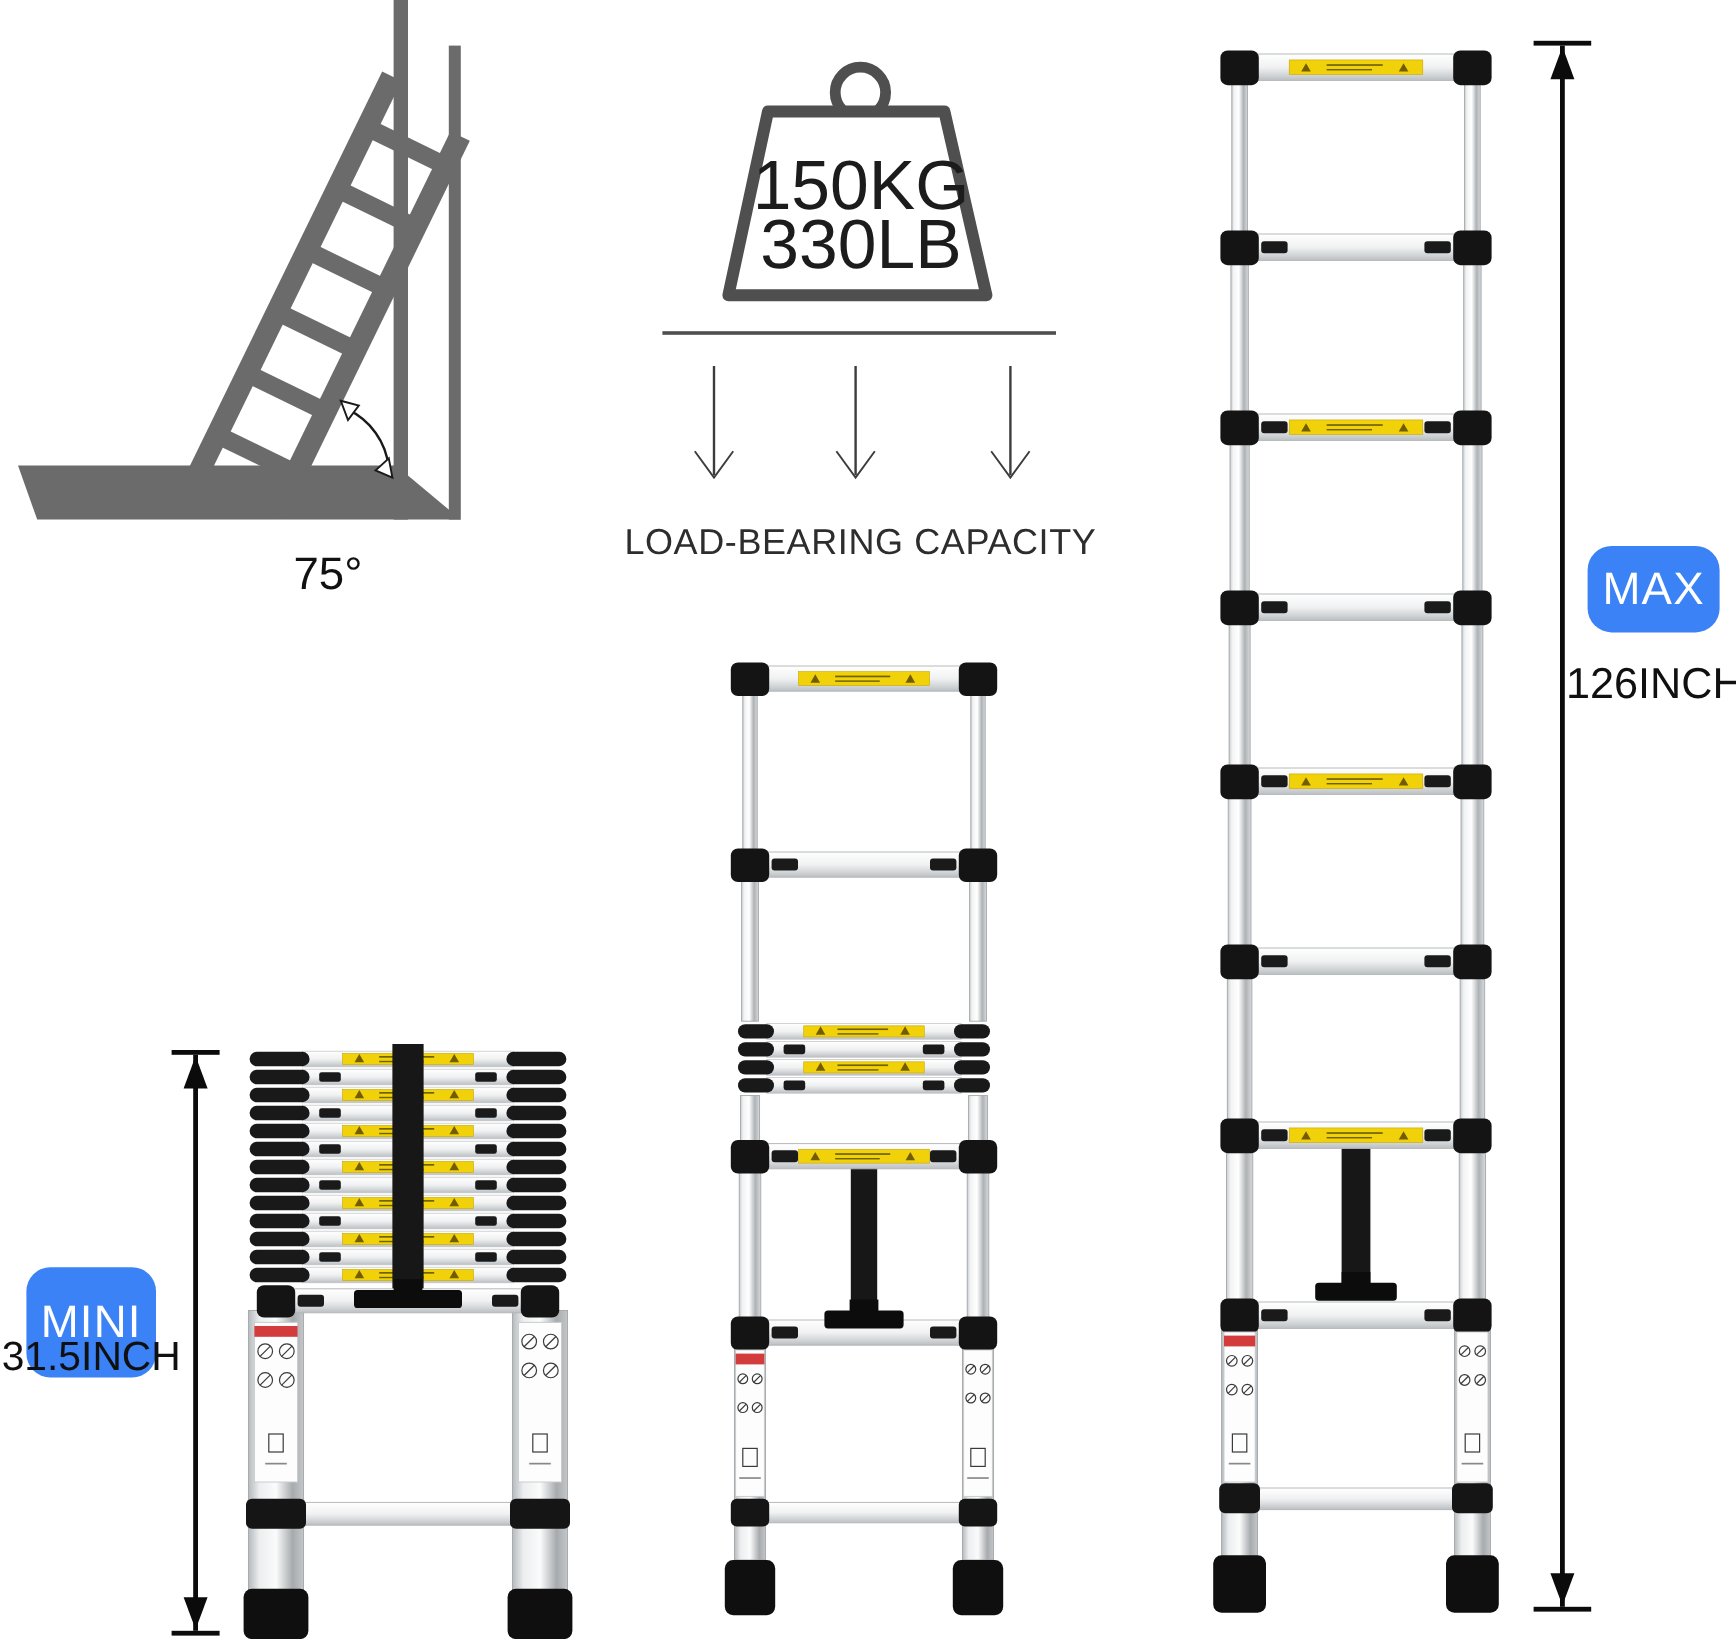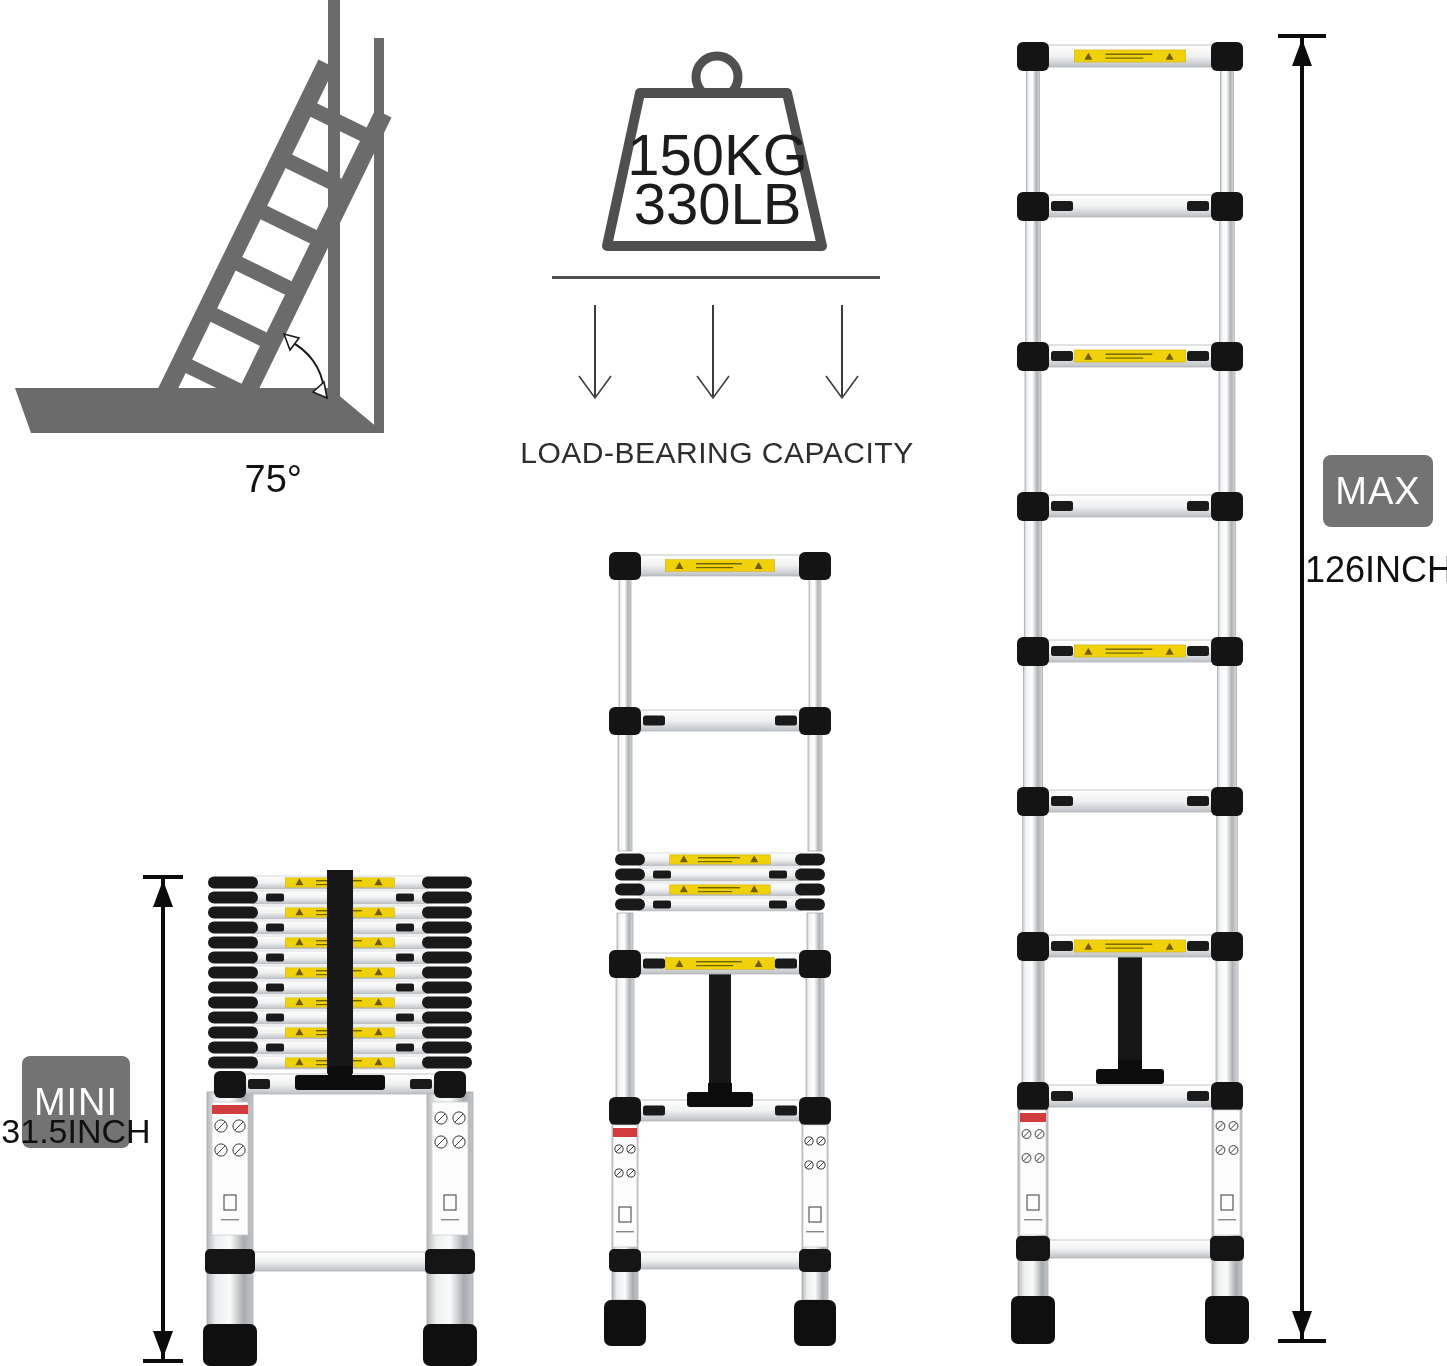--- a/index.html
+++ b/index.html
@@ -1,19 +1,19 @@
 <!DOCTYPE html>
 <html><head>
 <meta charset="utf-8">
 <style>
   html,body{margin:0;padding:0;background:#fff;}
   .stage{position:relative;width:1447px;height:1366px;background:#ffffff;overflow:hidden;
          font-family:"Liberation Sans","DejaVu Sans",sans-serif;color:#1b1b1b;}
   .abs{position:absolute;}
-  .badge{background:#737373;color:#ffffff;border-radius:8px;display:flex;align-items:center;
+  .badge{background:#3b82f6;color:#ffffff;border-radius:20px;display:flex;align-items:center;
          justify-content:center;font-size:38px;letter-spacing:1px;}
   .measure-value{color:#101010;text-align:center;white-space:nowrap;}
   .t-weight{width:235px;text-align:center;font-size:58px;line-height:46px;color:#1c1c1c;}
   .caption{width:400px;text-align:center;font-size:30px;color:#2d2d2d;letter-spacing:.5px;white-space:nowrap;}
   .angle-label{width:110px;text-align:right;font-size:38px;color:#111;}
   .hrline{background:#4f4f4f;height:3px;}
   svg{display:block;}
 </style>
 </head>
 <body>

